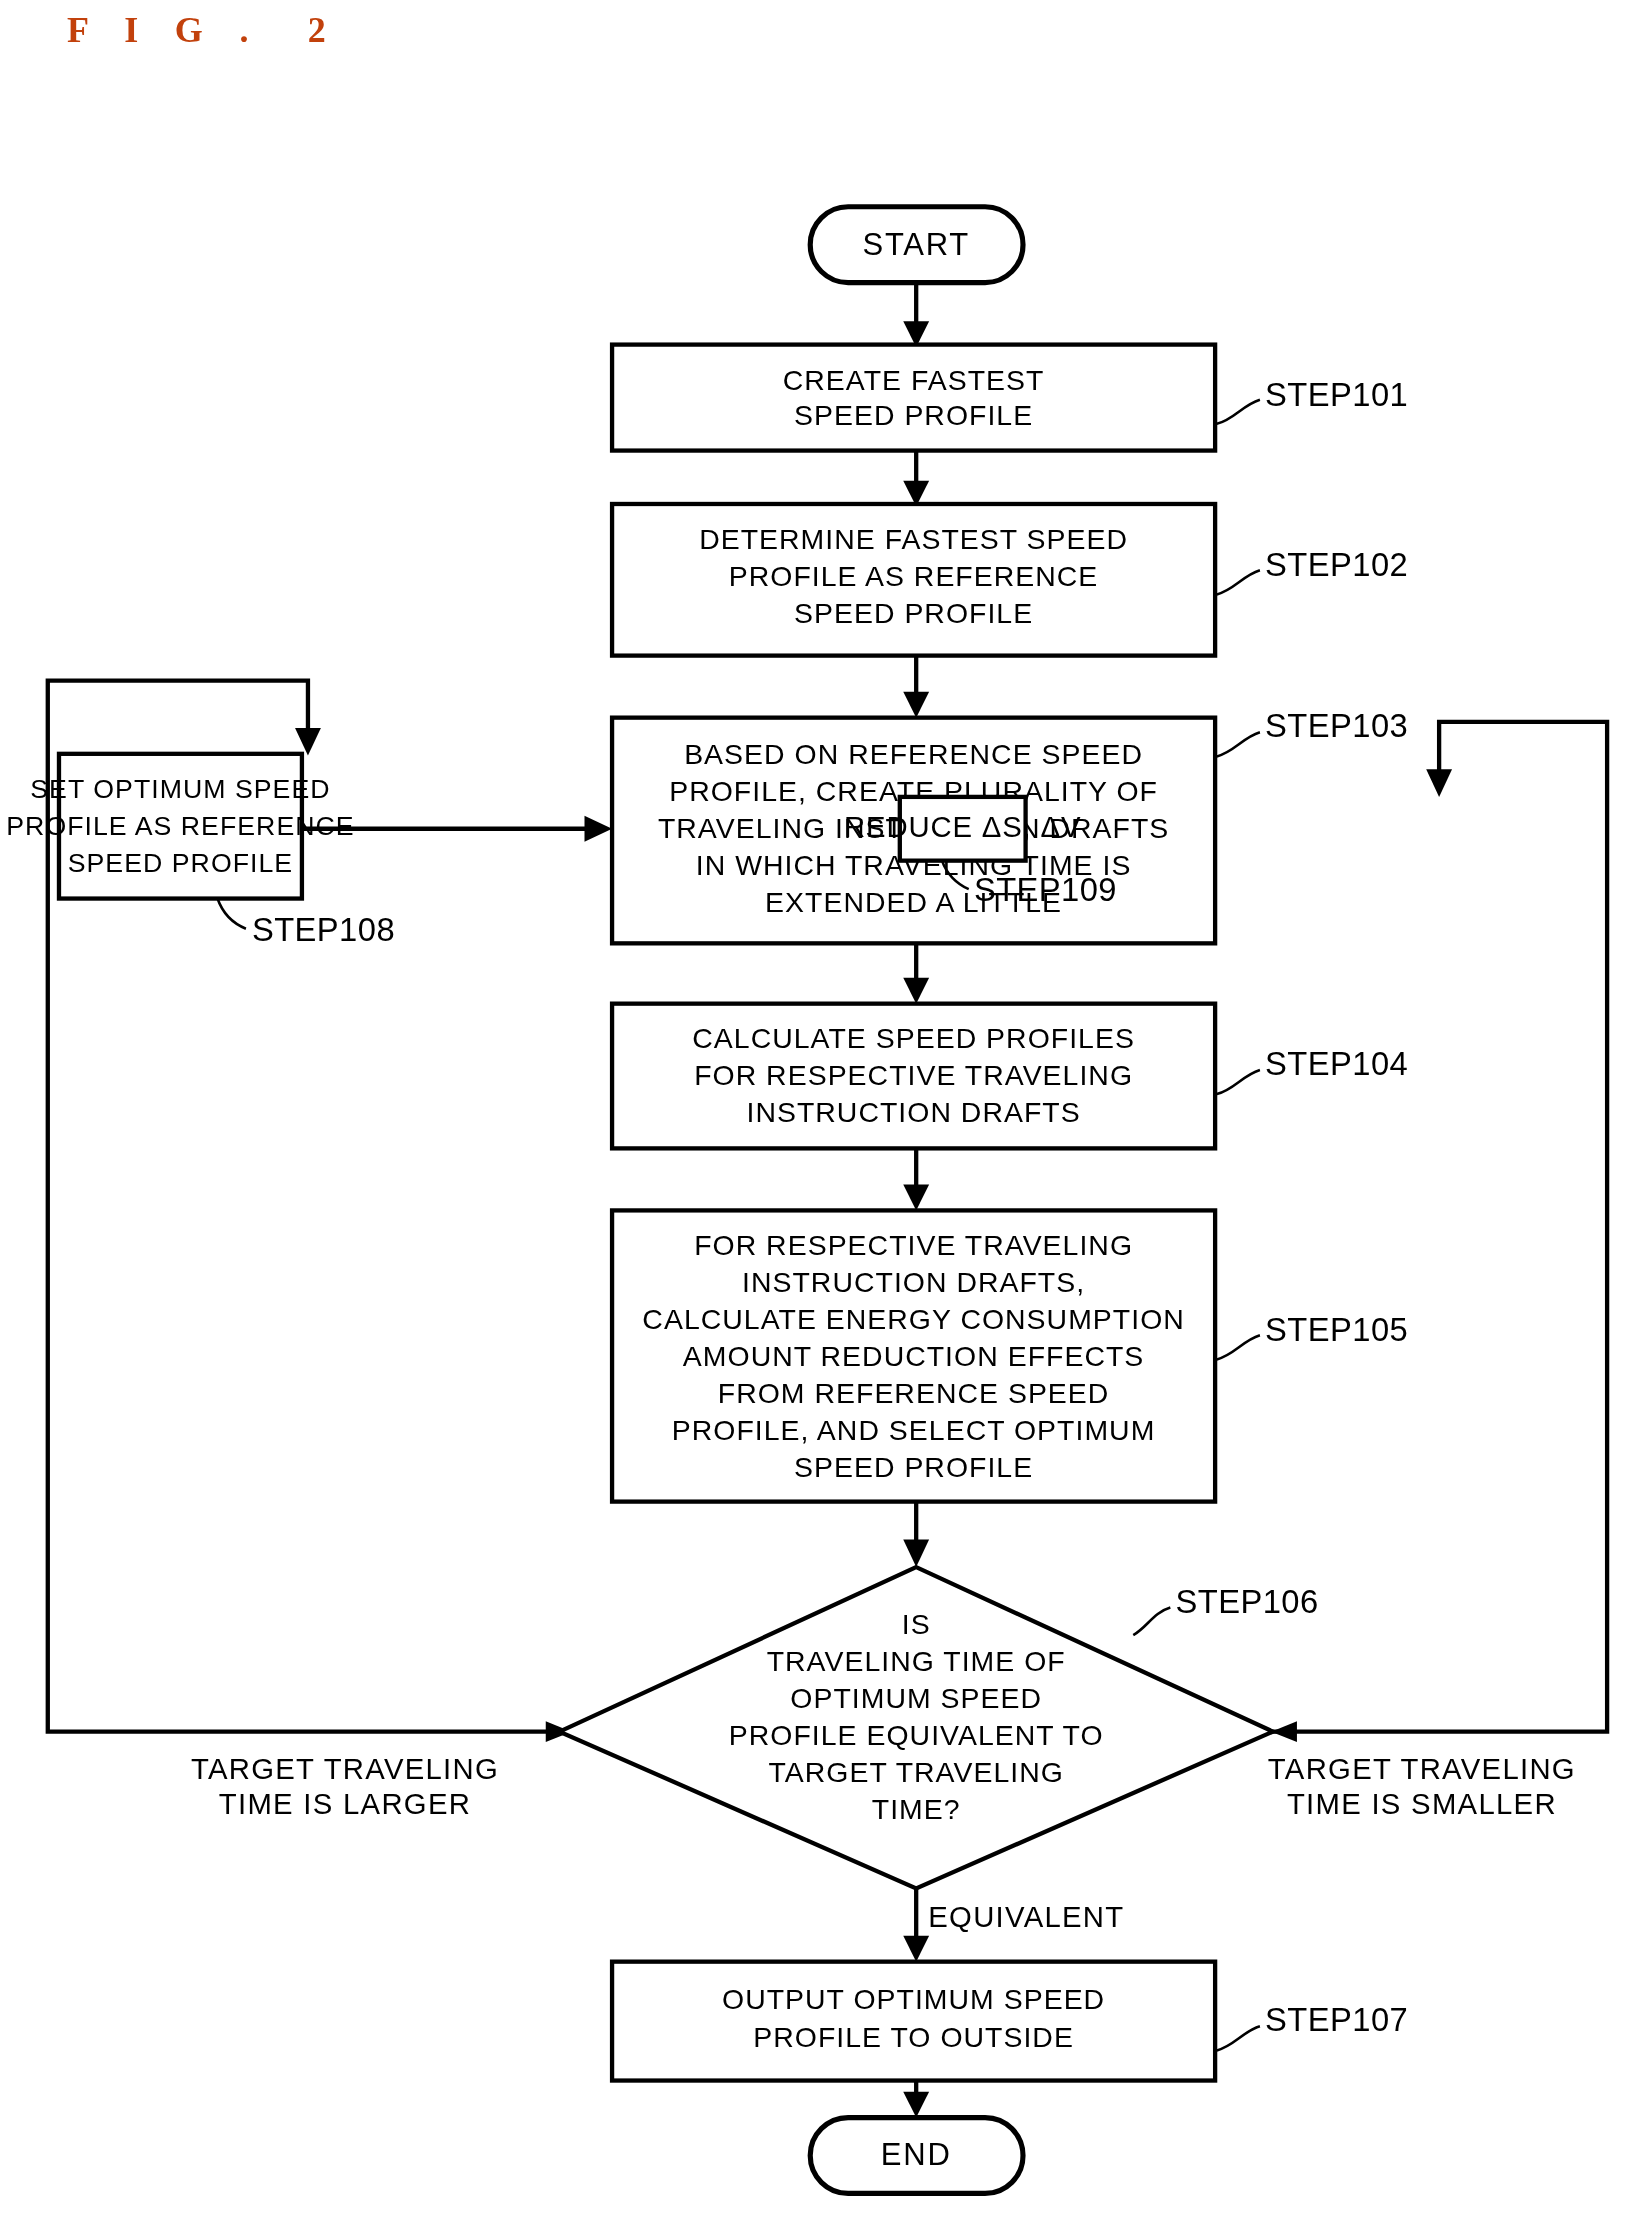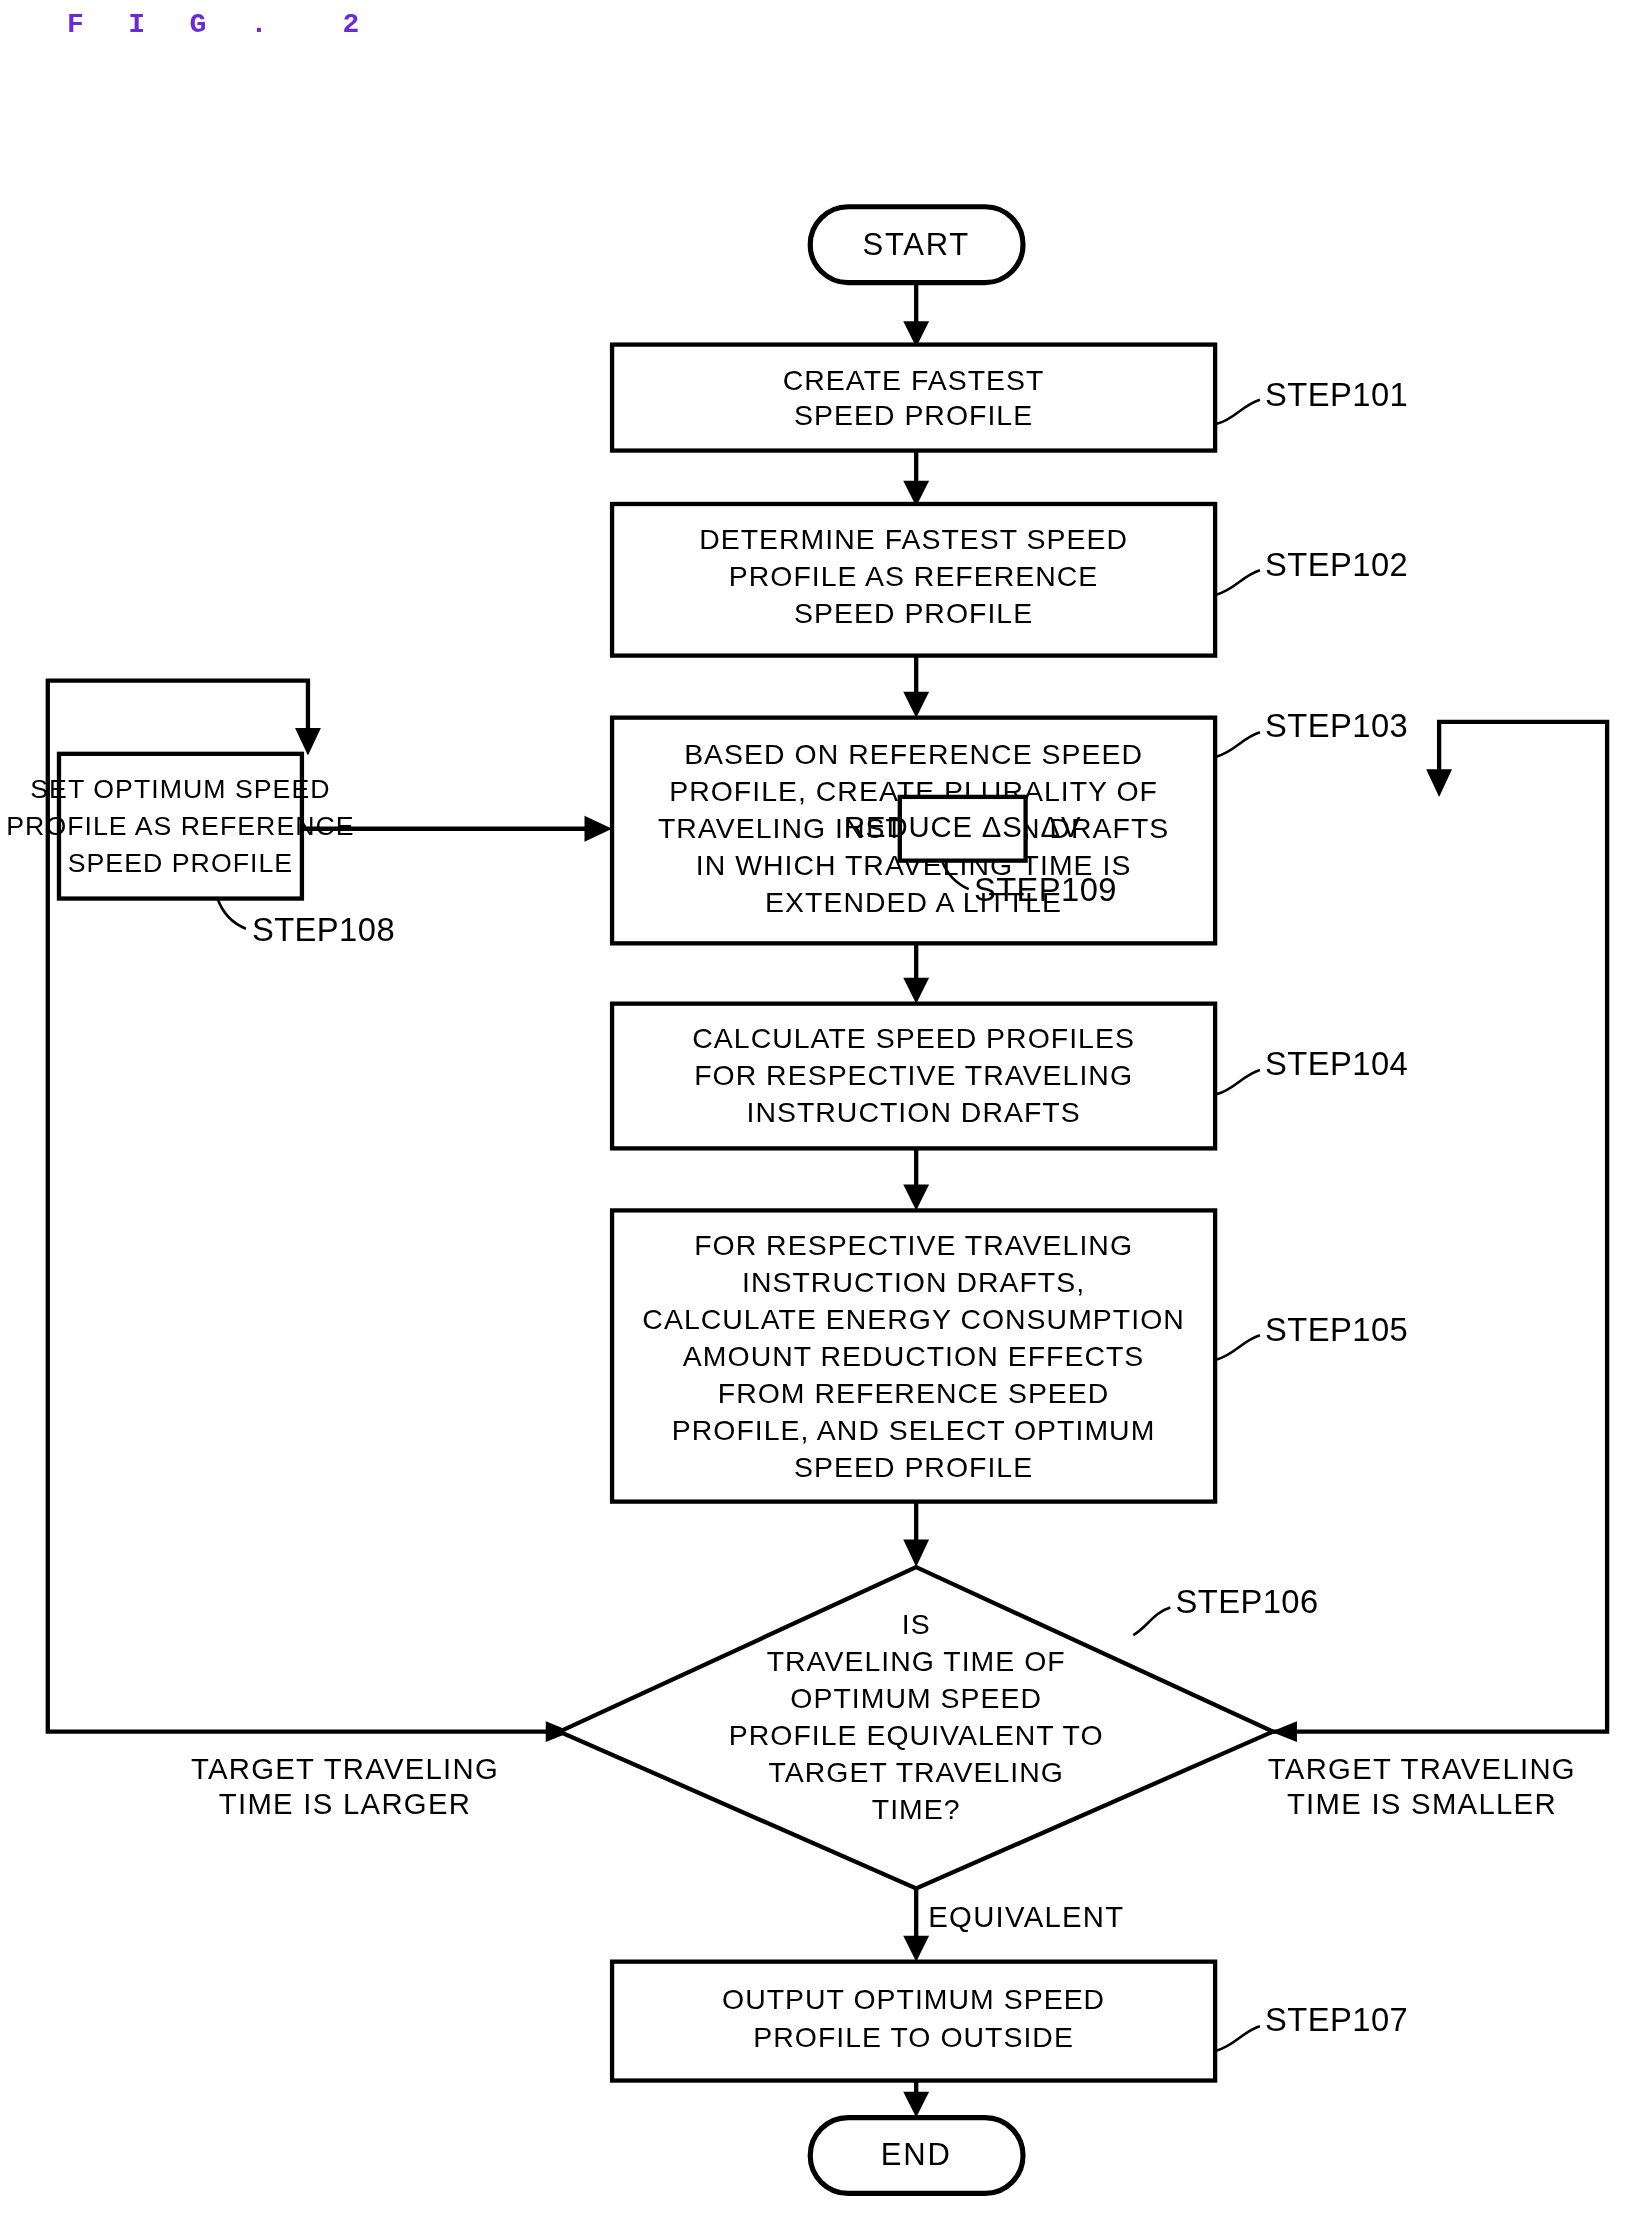--- a/index.html
+++ b/index.html
@@ -11,25 +11,25 @@
     width: 1648px;
     height: 2227px;
     position: relative;
     font-family: "Liberation Sans", sans-serif;
     overflow: hidden;
   }
   #figure-title {
     position: absolute;
     left: 67px;
     top: 8.6px;
-    font-size: 28px;
+    font-size: 36px;
     font-weight: 700;
     letter-spacing: 13.8px;
-    color: #6d28d9;
-    font-family: Liberation Mono, monospace;
+    color: #c2410c;
+    font-family: Liberation Serif, serif;
     white-space: pre;
   }
   #flow-svg {
     position: absolute;
     left: 0;
     top: 0;
     width: 1648px;
     height: 2227px;
   }
   .node-shape {

